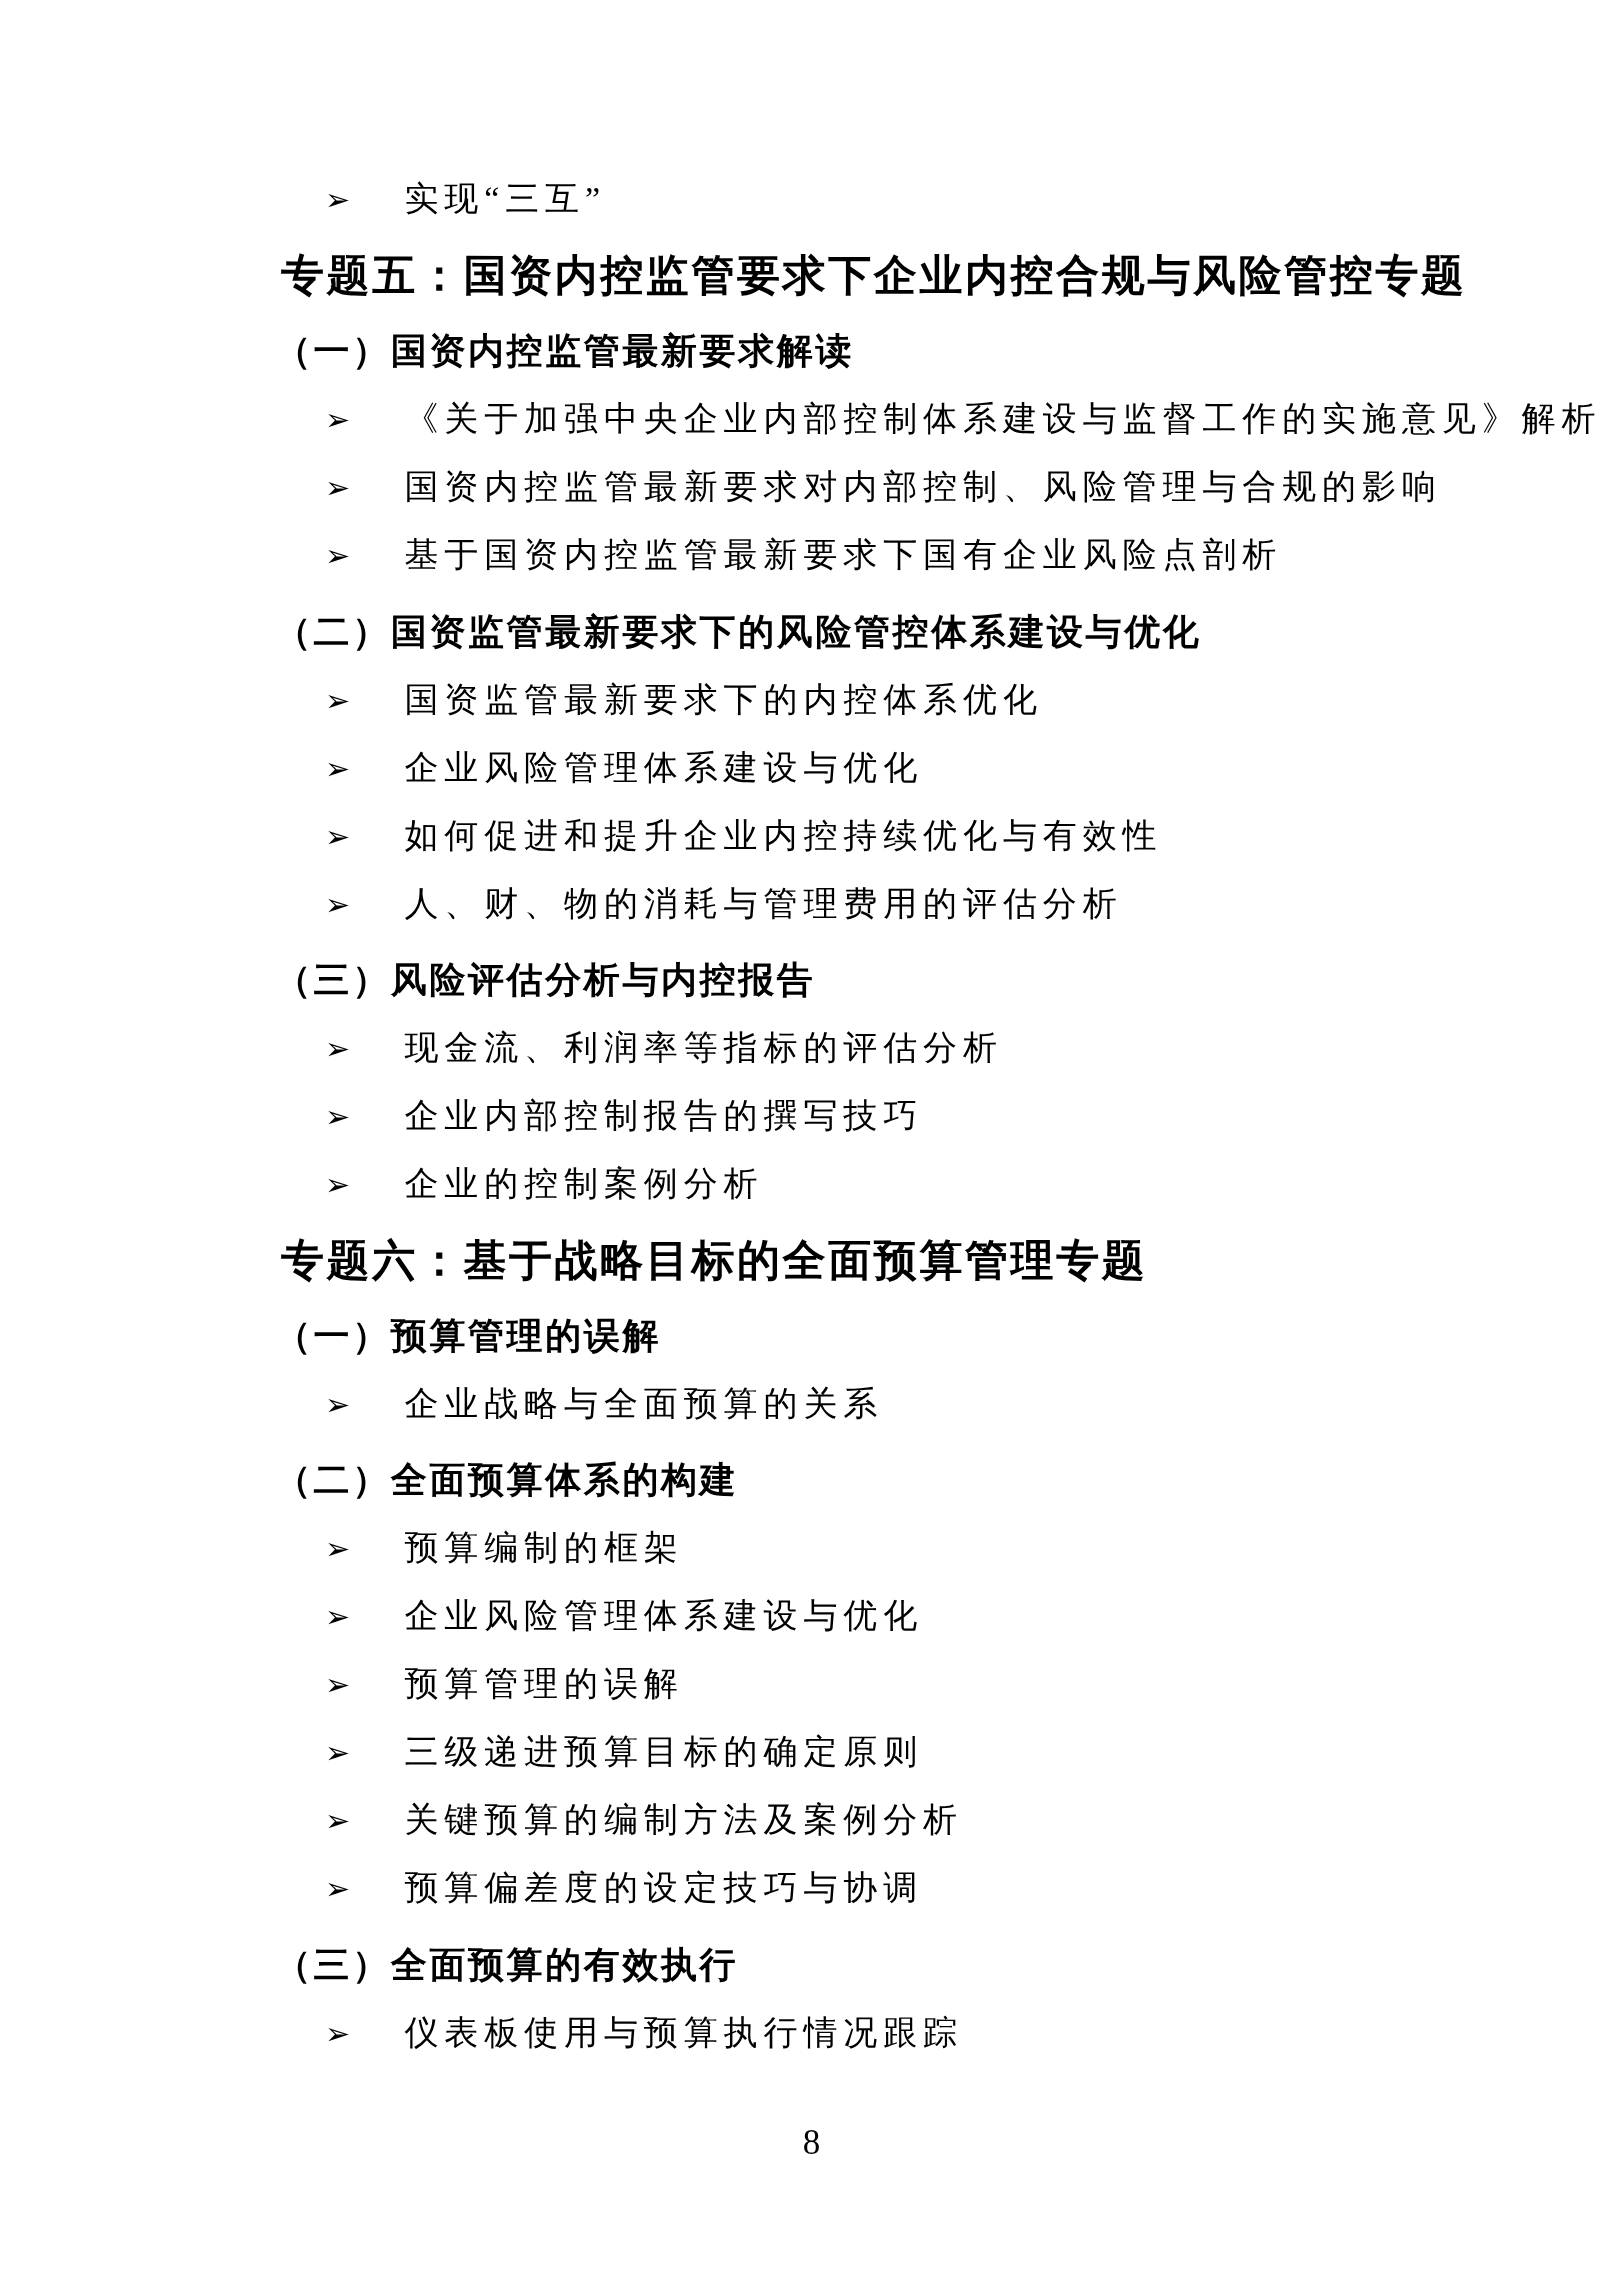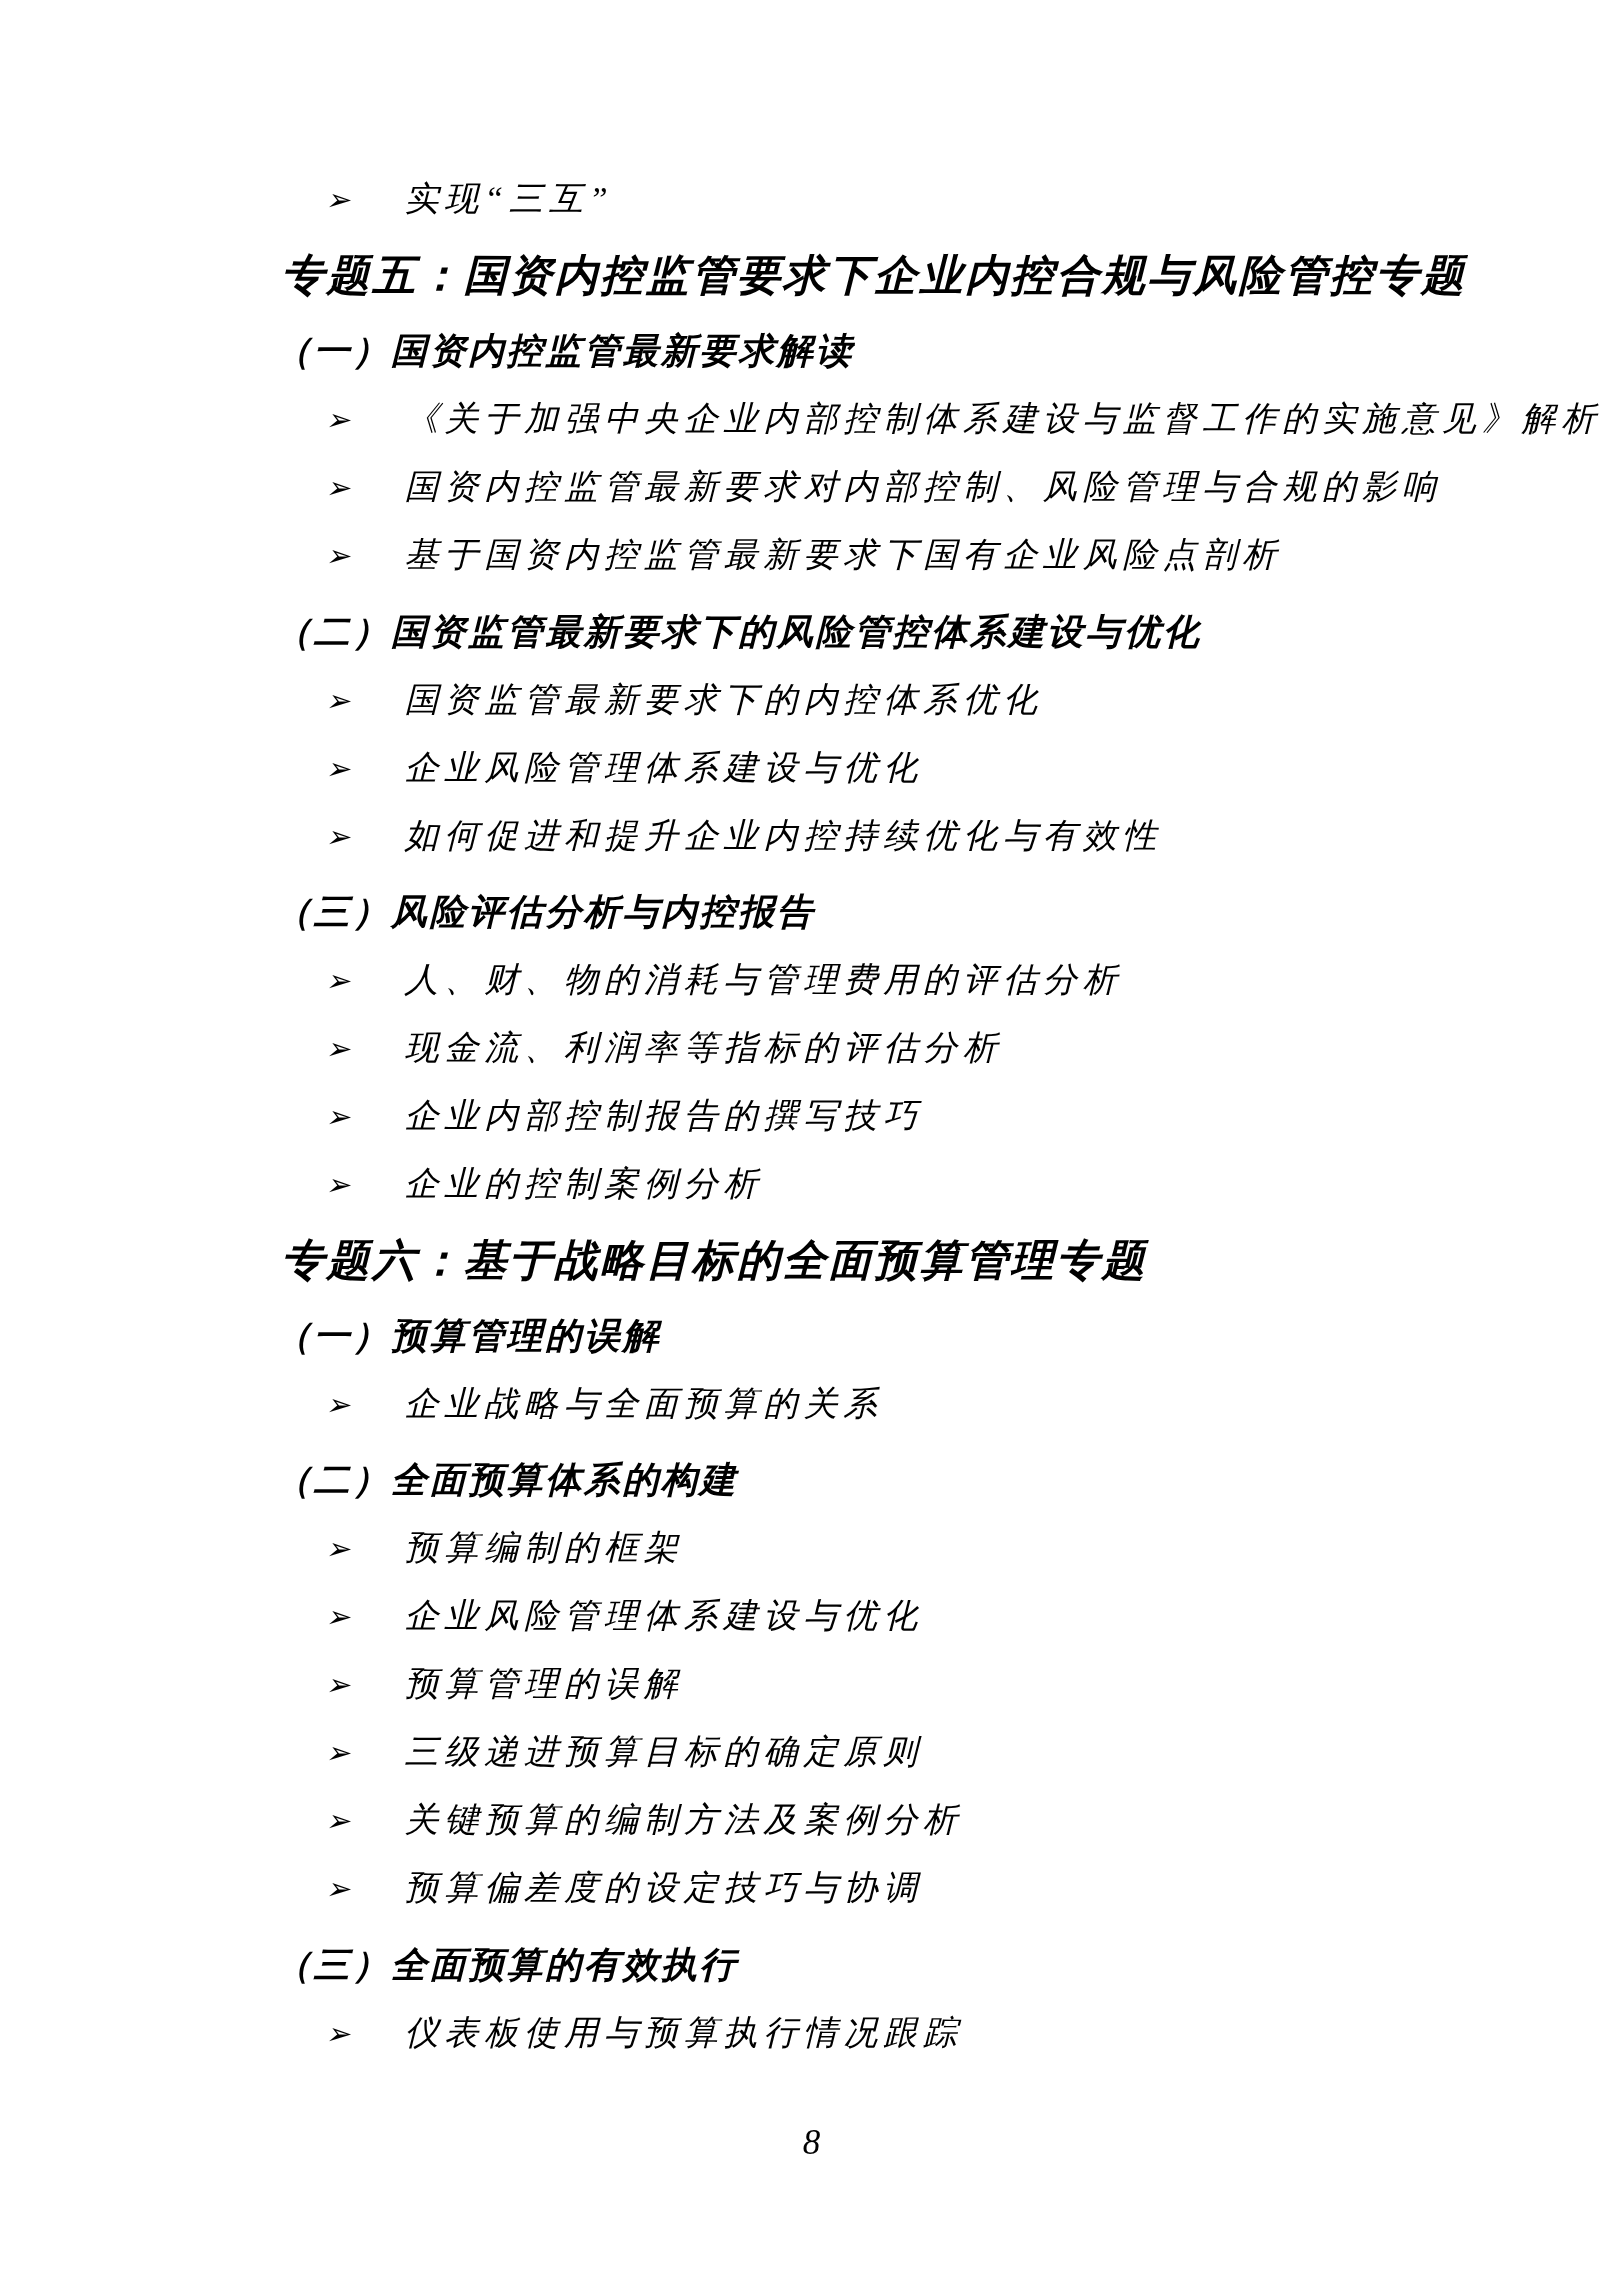--- a/index.html
+++ b/index.html
@@ -8,21 +8,20 @@
     background: #ffffff;
   }
   .page {
     position: relative;
     width: 1623px;
     height: 2295px;
     background: #ffffff;
     color: #000000;
     font-family: "Liberation Serif", serif;
     overflow: hidden;
-    font-style: italic;
   }
   .content {
     position: absolute;
     top: 165px;
     left: 0;
     right: 0;
   }
   .line {
     line-height: 67px;
     font-size: 34px;
@@ -105,27 +104,27 @@
     <span class="txt">国资监管最新要求下的内控体系优化</span>
   </div>
       <div class="line bullet">
     <span class="arrow">➢</span>
     <span class="txt">企业风险管理体系建设与优化</span>
   </div>
       <div class="line bullet">
     <span class="arrow">➢</span>
     <span class="txt">如何促进和提升企业内控持续优化与有效性</span>
   </div>
+      <div class="line bullet">
+    <span class="arrow">➢</span>
+    <span class="txt">人、财、物的消耗与管理费用的评估分析</span>
+  </div>
       <div class="line section">
     
     <span class="txt">（三）风险评估分析与内控报告</span>
-  </div>
-      <div class="line bullet">
-    <span class="arrow">➢</span>
-    <span class="txt">人、财、物的消耗与管理费用的评估分析</span>
   </div>
       <div class="line bullet">
     <span class="arrow">➢</span>
     <span class="txt">现金流、利润率等指标的评估分析</span>
   </div>
       <div class="line bullet">
     <span class="arrow">➢</span>
     <span class="txt">企业内部控制报告的撰写技巧</span>
   </div>
       <div class="line bullet">

